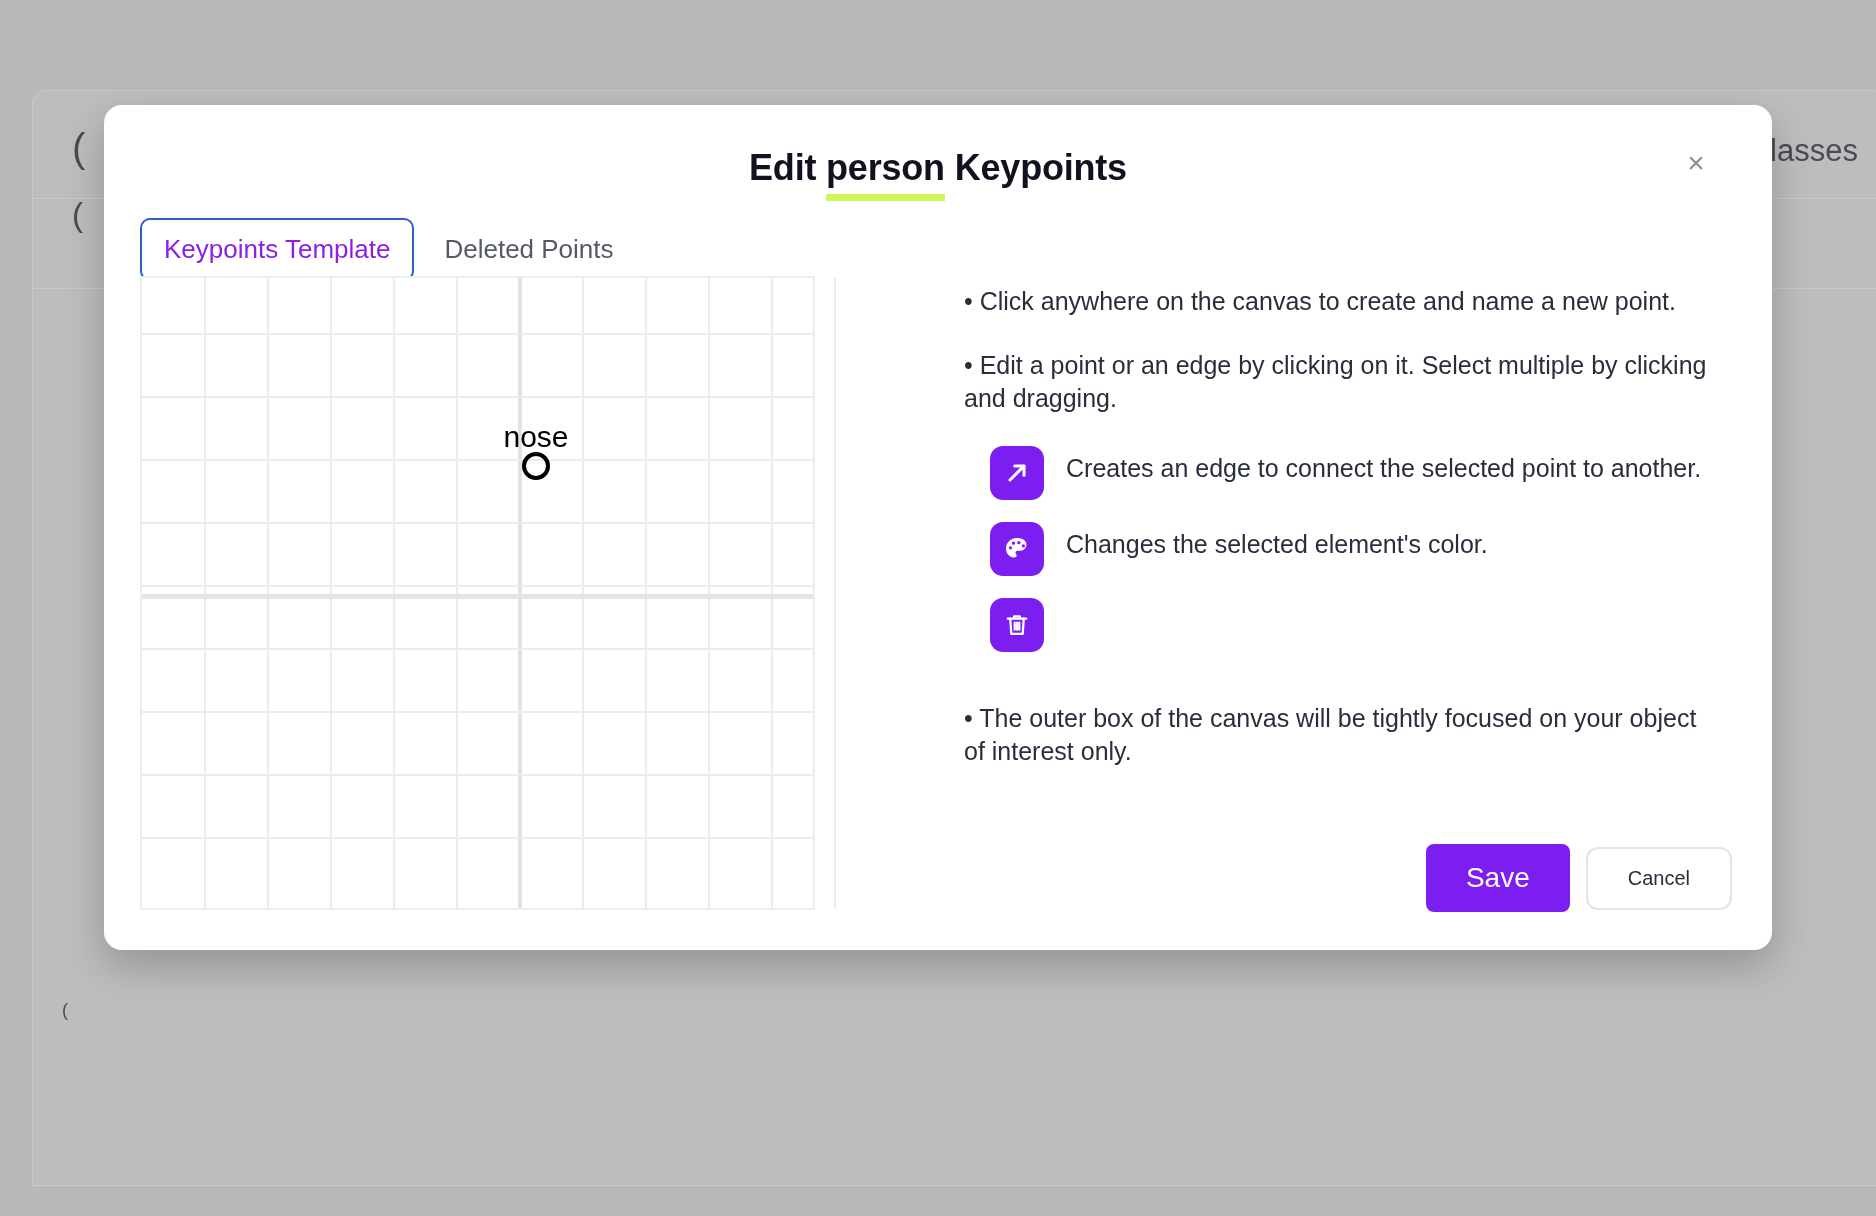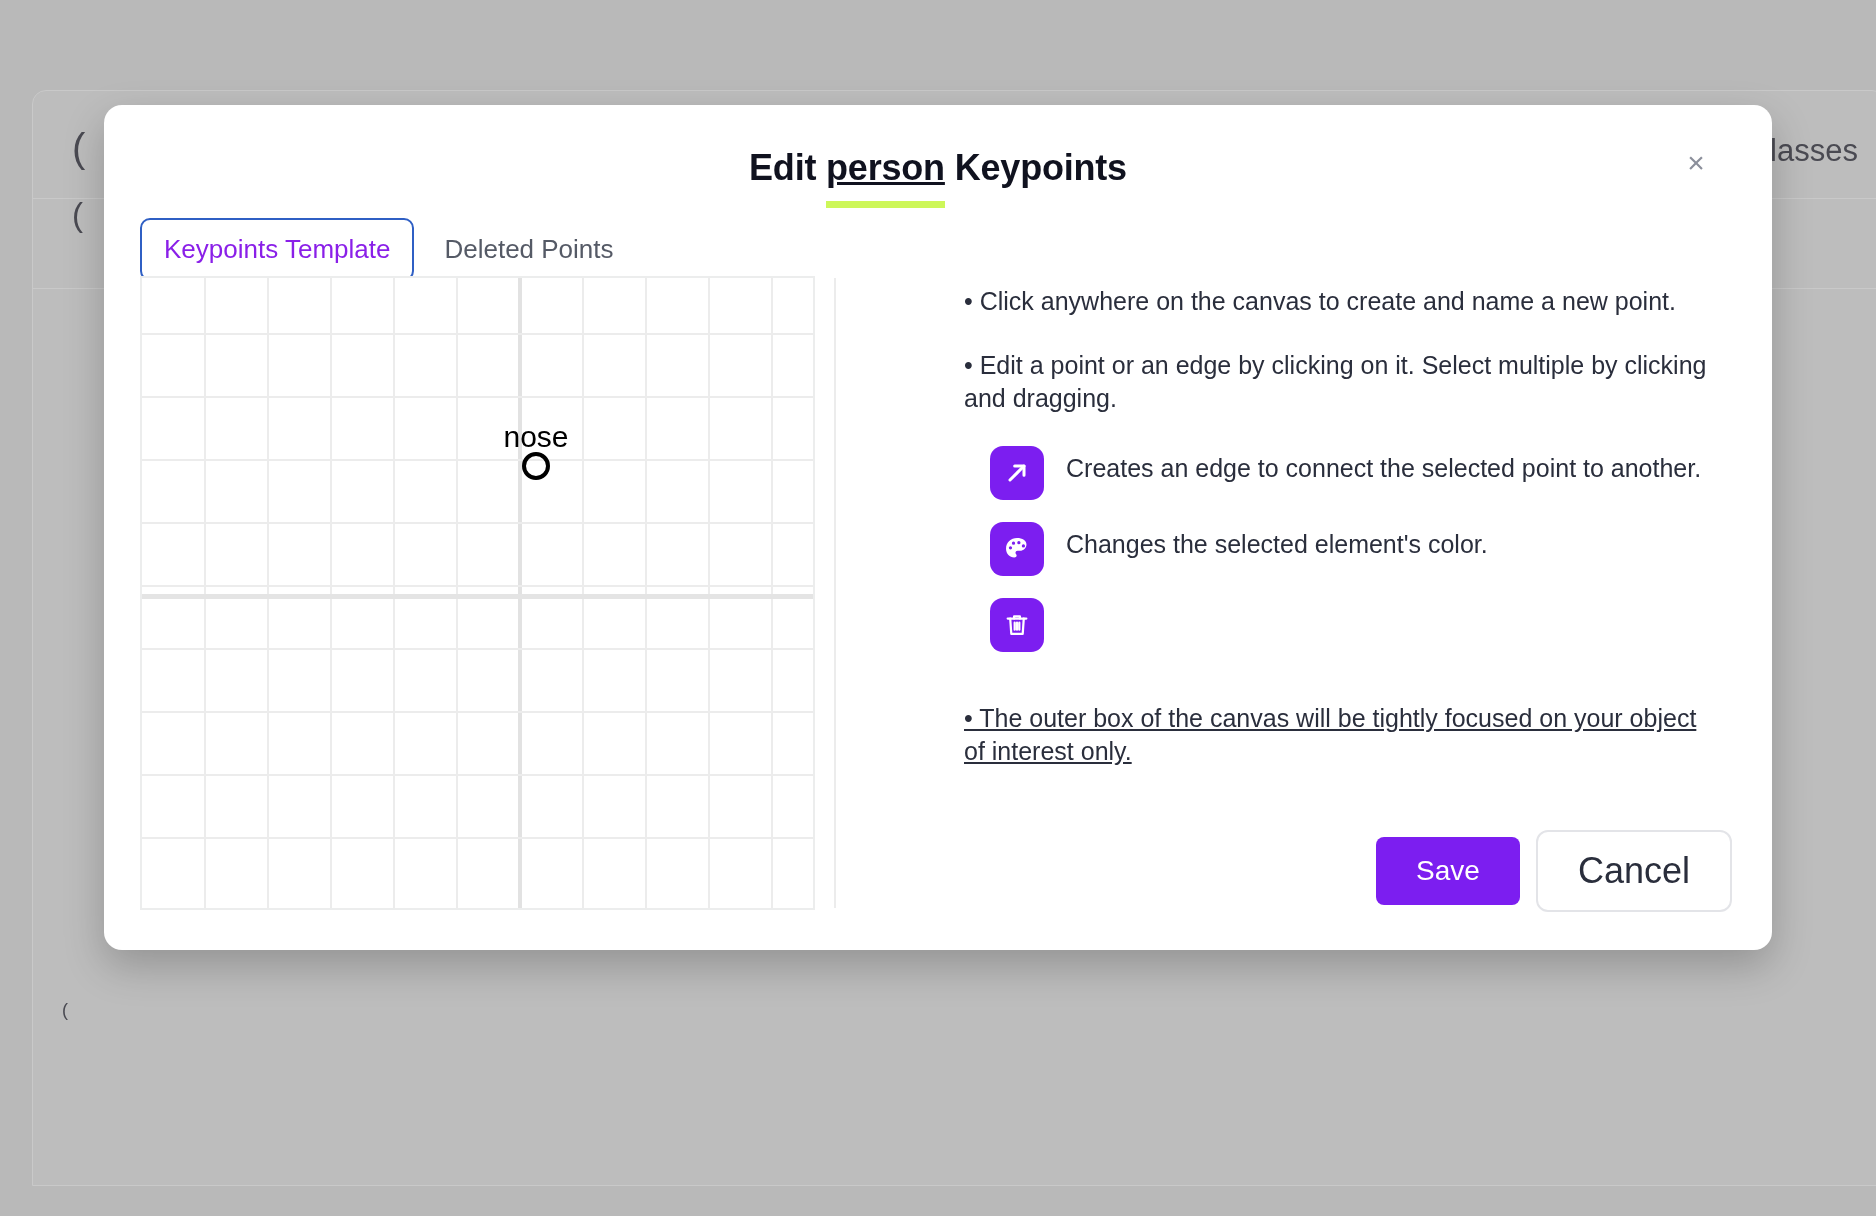--- a/index.html
+++ b/index.html
@@ -62,22 +62,21 @@
     font-size: 36px;
     font-weight: bold;
     color: #10121f;
     letter-spacing: -0.2px;
   }
   #modal-title .hl {
     background-image: linear-gradient(#cdf759, #cdf759);
     background-repeat: no-repeat;
     background-size: 100% 7px;
     background-position: 0 100%;
-    padding-bottom: 20px;
-    text-decoration: underline;
+    padding-bottom: 13px;
   }
 
   #close-button {
     position: absolute;
     right: 56px; top: 38px;
     width: 40px; height: 40px;
     display: flex; align-items: center; justify-content: center;
     color: #8b8f9b;
     font-size: 30px;
     line-height: 1;
@@ -168,21 +167,21 @@
     line-height: 1.33;
     text-align: center;
     margin: 0 0 34px 0;
   }
   .bullet {
     font-size: 25px;
     color: #2a2e3c;
     line-height: 1.34;
     margin: 0 0 30px 0;
   }
-  .bullet.last { margin-top: 50px; margin-bottom: 16px; text-decoration: underline; }
+  .bullet.last { margin-top: 50px; margin-bottom: 16px; }
 
   #icon-rows { margin: 26px 0 0 26px; }
   .icon-row {
     display: flex;
     align-items: flex-start;
     gap: 22px;
     margin-bottom: 22px;
   }
   .icon-chip {
     flex: 0 0 auto;
@@ -216,21 +215,21 @@
     font-size: 28px;
     padding: 18px 40px;
     cursor: pointer;
     font-family: "Liberation Sans", sans-serif;
   }
   #cancel-button {
     background: #fff;
     color: #2a2e3c;
     border: 2px solid #e3e4e8;
     border-radius: 12px;
-    font-size: 36px;
+    font-size: 20px;
     padding: 18px 40px;
     cursor: pointer;
     font-family: "Liberation Sans", sans-serif;
   }
 </style>
 </head>
 <body>
 
 <div id="backdrop">
   <div id="bg-card">

